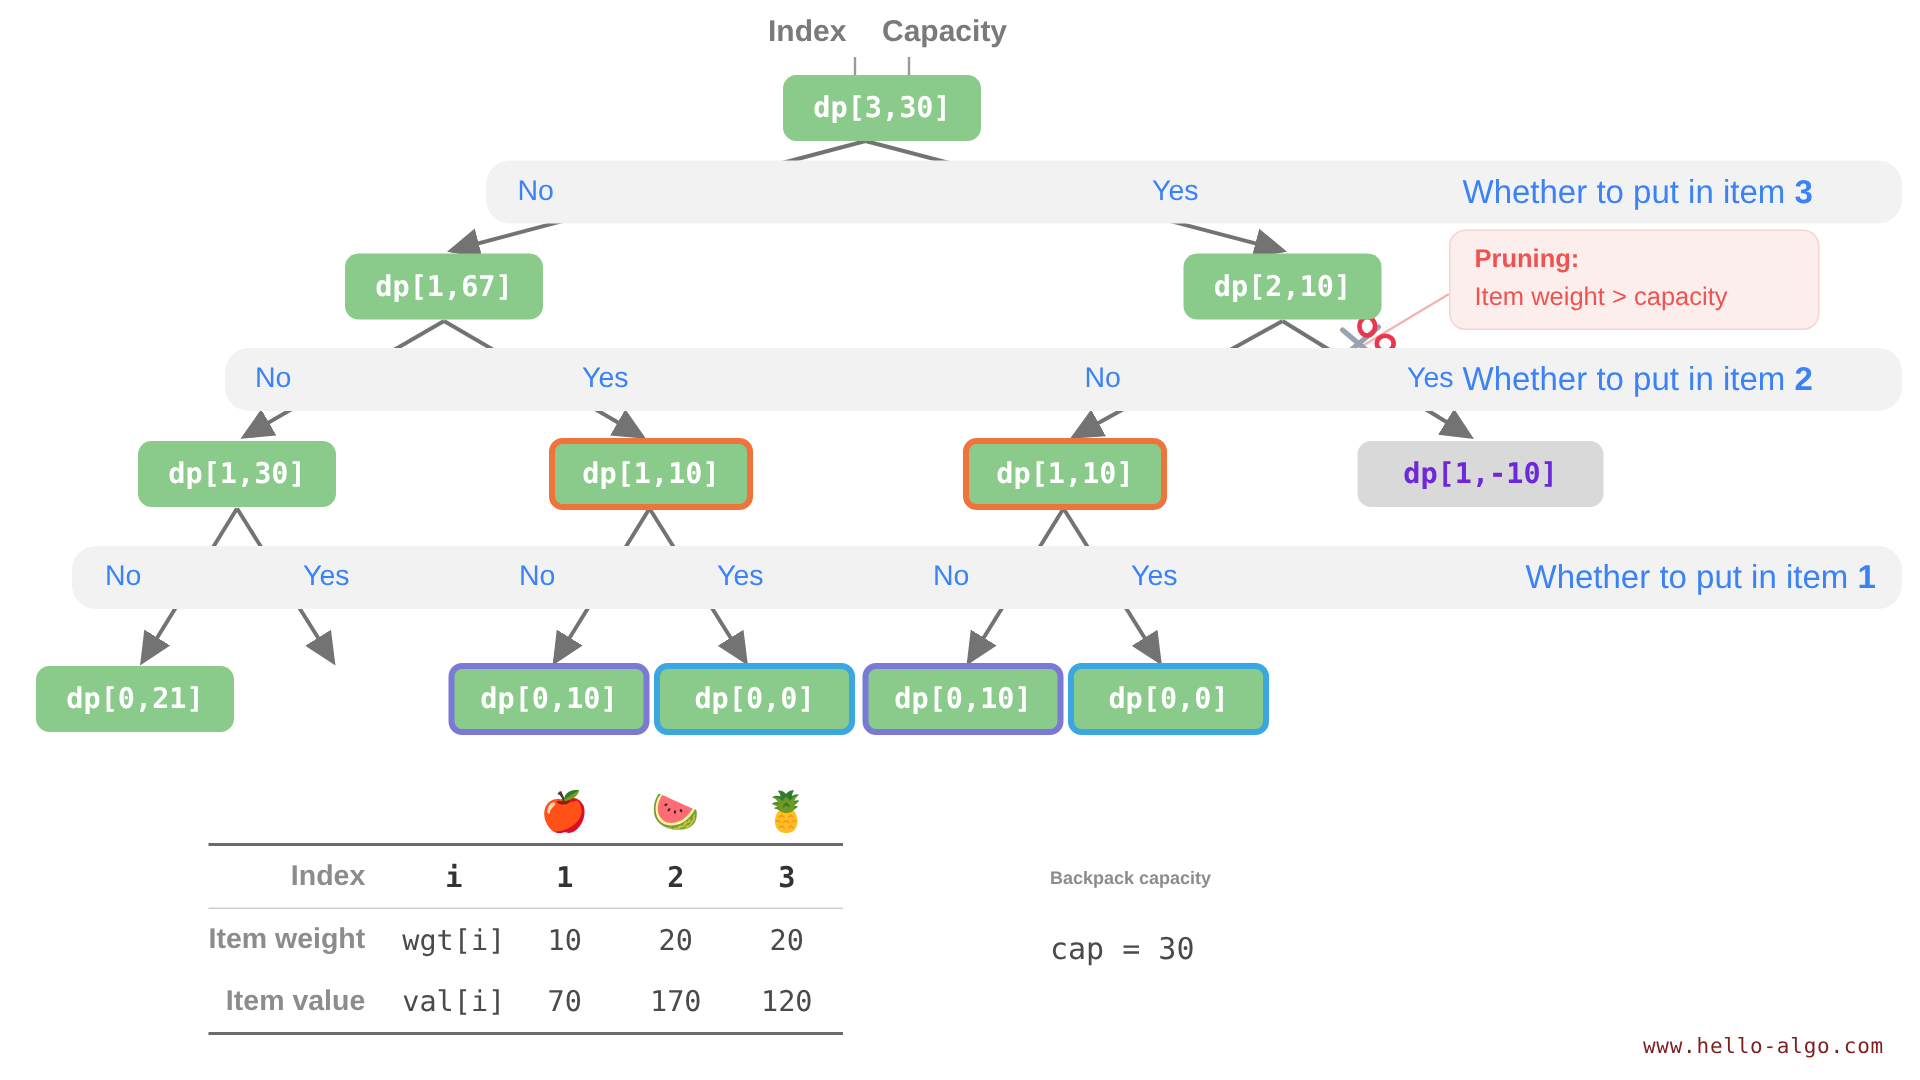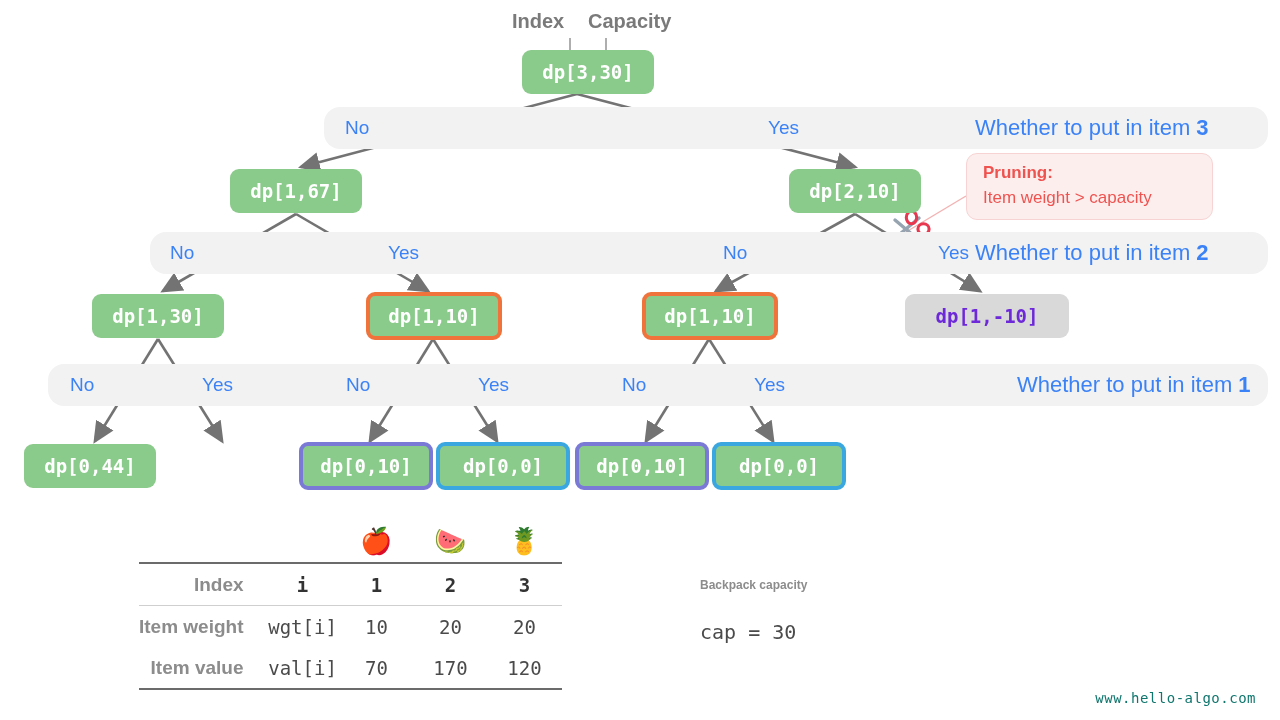--- a/index.html
+++ b/index.html
@@ -108,21 +108,21 @@
   }
   #cap .t1{color:#8c8c8c;font-size:12px;font-weight:bold;white-space:nowrap;}
   #cap .t2{
     font-family:"DejaVu Sans Mono", monospace;
     font-size:20px;color:#4a4a4a;margin-top:28px;white-space:nowrap;
   }
 
   
   #wm{
     position:absolute;right:24px;bottom:14px;
-    color:#0f766e;font-size:14px;
+    color:#7f1d1d;font-size:14px;
     font-family:"DejaVu Sans Mono", monospace;
     letter-spacing:.5px;
   }
 </style>
 </head>
 <body>
 
 <div id="stage">
 
   <svg id="edges" viewBox="0 0 1280 720" xmlns="http://www.w3.org/2000/svg">
@@ -192,21 +192,21 @@
   <div class="node" style="left:522px;top:50px;width:132px;">dp[3,30]</div>
 
   <div class="node" style="left:230px;top:169px;width:132px;">dp[1,67]</div>
   <div class="node" style="left:789px;top:169px;width:132px;">dp[2,10]</div>
 
   <div class="node" style="left:92px;top:294px;width:132px;">dp[1,30]</div>
   <div class="node bd-orange" style="left:366px;top:292px;width:136px;height:48px;">dp[1,10]</div>
   <div class="node bd-orange" style="left:642px;top:292px;width:136px;height:48px;">dp[1,10]</div>
   <div class="node dim" style="left:905px;top:294px;width:164px;">dp[1,-10]</div>
 
-  <div class="node" style="left:24px;top:444px;width:132px;">dp[0,44]</div>
+  <div class="node" style="left:24px;top:444px;width:132px;">dp[0,21]</div>
   <div class="node bd-purple" style="left:299px;top:442px;width:134px;height:48px;">dp[0,10]</div>
   <div class="node bd-blue" style="left:436px;top:442px;width:134px;height:48px;">dp[0,0]</div>
   <div class="node bd-purple" style="left:575px;top:442px;width:134px;height:48px;">dp[0,10]</div>
   <div class="node bd-blue" style="left:712px;top:442px;width:134px;height:48px;">dp[0,0]</div>
 
   <div id="callout">
     <div class="l1"><span>Pruning</span><span class="colon">:</span></div>
     <div class="l2">Item weight &gt; capacity</div>
   </div>
 

